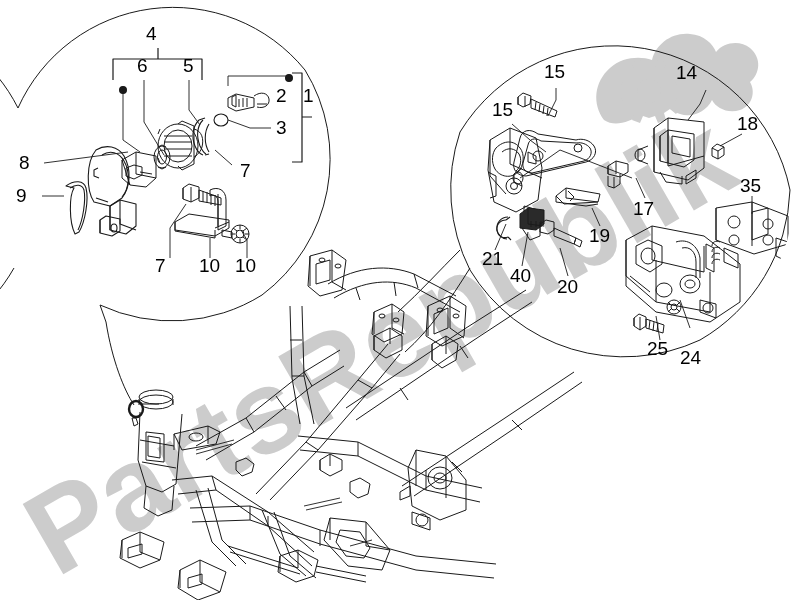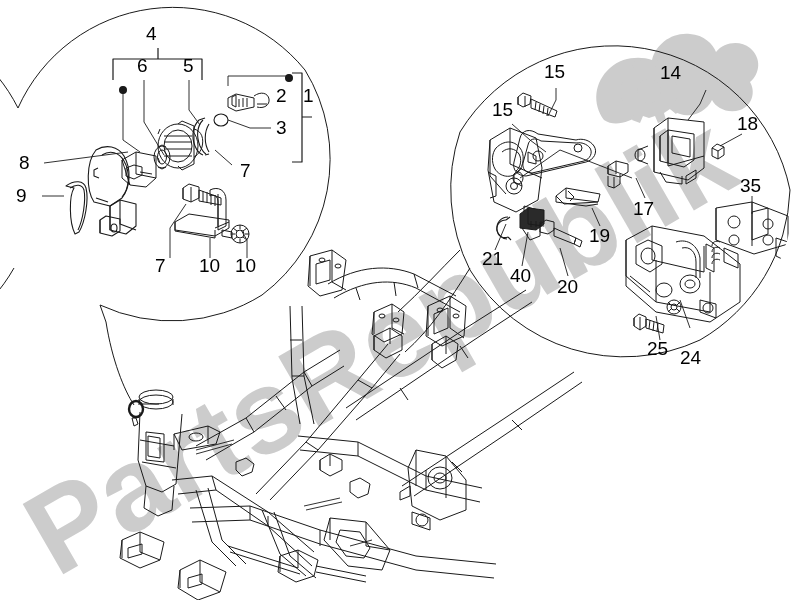--- a/index.html
+++ b/index.html
@@ -515,21 +515,21 @@
   <div class="callout-num" style="left:146px;top:24px">4</div>
   <div class="callout-num" style="left:183px;top:56px">5</div>
   <div class="callout-num" style="left:137px;top:56px">6</div>
   <div class="callout-num" style="left:240px;top:161px">7</div>
   <div class="callout-num" style="left:19px;top:153px">8</div>
   <div class="callout-num" style="left:16px;top:186px">9</div>
   <div class="callout-num" style="left:199px;top:256px">10</div>
   <div class="callout-num" style="left:155px;top:256px">7</div>
   <div class="callout-num" style="left:235px;top:256px">10</div>
   <div class="callout-num" style="left:492px;top:100px">15</div>
-  <div class="callout-num" style="left:660px;top:63px">14</div>
+  <div class="callout-num" style="left:676px;top:63px">14</div>
   <div class="callout-num" style="left:544px;top:62px">15</div>
   <div class="callout-num" style="left:737px;top:114px">18</div>
   <div class="callout-num" style="left:633px;top:199px">17</div>
   <div class="callout-num" style="left:589px;top:226px">19</div>
   <div class="callout-num" style="left:557px;top:277px">20</div>
   <div class="callout-num" style="left:510px;top:266px">40</div>
   <div class="callout-num" style="left:482px;top:249px">21</div>
   <div class="callout-num" style="left:740px;top:176px">35</div>
   <div class="callout-num" style="left:647px;top:339px">25</div>
   <div class="callout-num" style="left:680px;top:348px">24</div>

